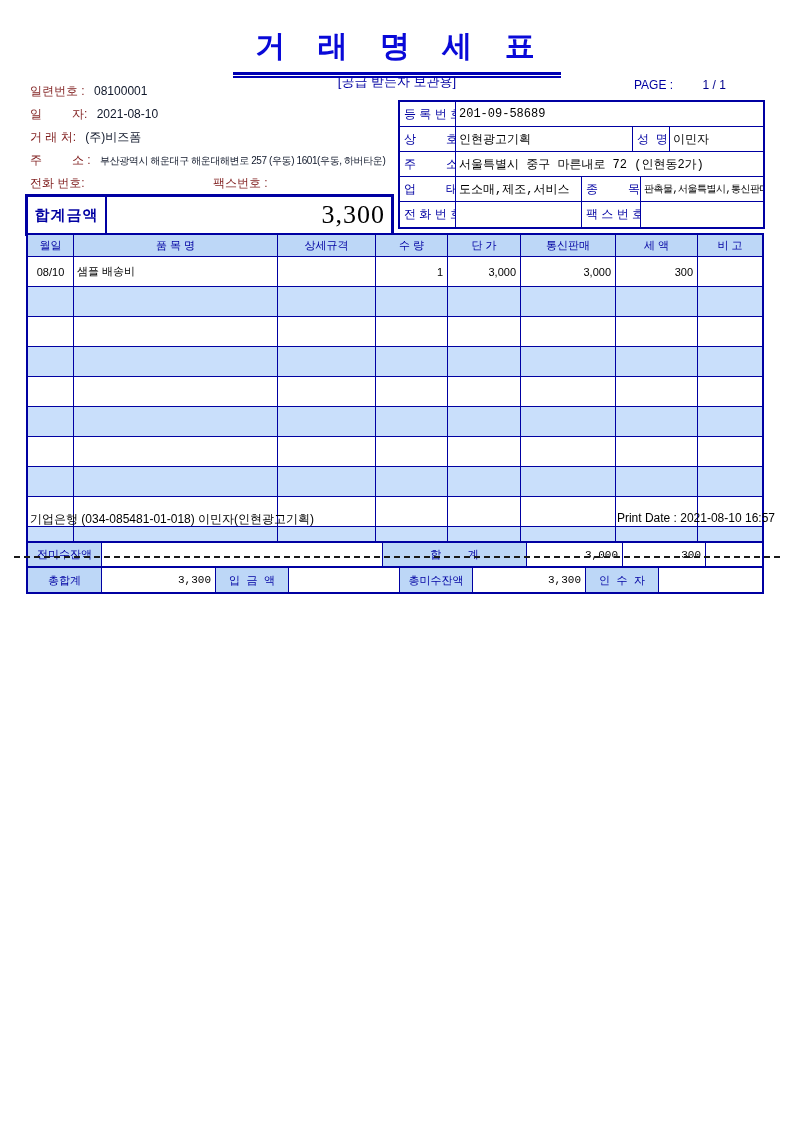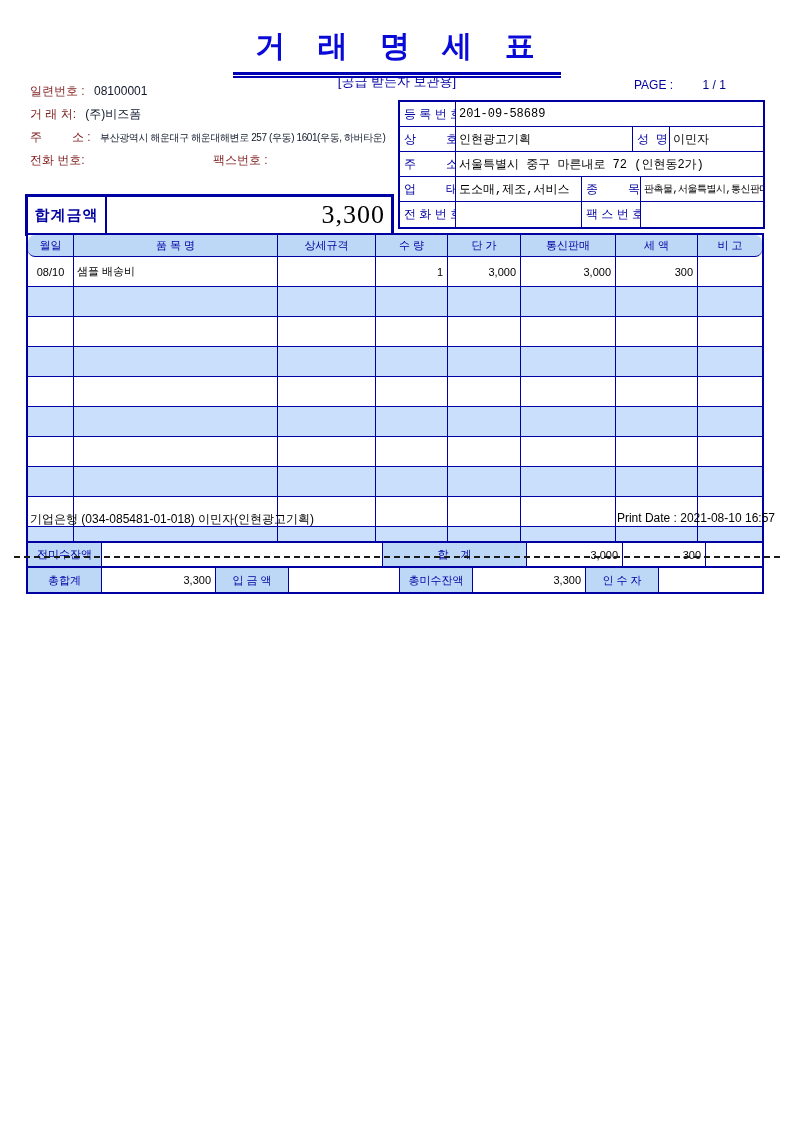--- a/index.html
+++ b/index.html
@@ -62,35 +62,35 @@
   .small { font-size:10px; letter-spacing:-0.5px; }
 
   
   .main { position:absolute; left:26px; top:233px; width:738px;
     border:2px solid #0000A2; font-size:11px; background:#fff; }
   .grow { display:grid; grid-template-columns:46px 204px 98px 72px 73px 95px 82px 1fr;
     border-bottom:1px solid #0000A2; }
   .grow > div { border-right:1px solid #0000A2; overflow:hidden; white-space:nowrap;
     display:flex; align-items:center; }
   .grow > div:last-child { border-right:none; }
-  .hrow { height:22px; background:#BDD7F7;border-radius:7px; }
+  .hrow { height:22px; background:#BDD7F7; }
   .hrow > div { justify-content:center; color:#0000A2; }
   .irow { height:30px; }
   .irow.short { height:14px; border-bottom:none; }
   .irow.fillrow { background:#C9DFFB; }
   .ctr { justify-content:center; }
   .num { justify-content:flex-end; padding-right:4px; }
   .txt { justify-content:flex-start; padding-left:3px; }
 
   
   .sumrow { display:flex; border-top:2px solid #0000A2; }
   .sum1 { height:25px; }
   .sum2 { height:26px; }
   .sumrow > div { border-right:1px solid #0000A2; display:flex; align-items:center;
-    overflow:hidden; white-space:pre; }
+    overflow:hidden; white-space:pre;font-family:Liberation Mono, monospace; }
   .sumrow > div:last-child { border-right:none; }
   .bluecell { background:#BDD7F7; color:#0000A2; justify-content:center; }
   .numcell { justify-content:flex-end; padding-right:4px; }
   .s-74 { width:74px; } .s-281 { width:281px; } .s-144 { width:144px; }
   .s-96 { width:96px; } .s-83 { width:83px; } .s-114 { width:114px; }
   .s-73 { width:73px; } .s-111 { width:111px; } .s-113 { width:113px; }
 
   
   .bank { position:absolute; left:30px; top:511px; font-size:12px; color:#000; }
   .printdate { position:absolute; right:19px; top:511px; font-size:12px; color:#000; }
@@ -108,20 +108,24 @@
   <div class="subtitle pre">[공급 받는자 보관용]</div>
   <div class="page-no">
     <span>PAGE :</span>
     <span class="val">1 / 1</span>
   </div>
 
   <div class="buyer">
     <div class="line">
       <span class="lbl">일련번호 :</span>
       <span class="val">08100001</span>
+    </div>
+    <div class="line">
+      <span class="lbl">일         자:</span>
+      <span class="val">2021-08-10</span>
     </div>
     <div class="line">
       <span class="lbl">거 래 처:</span>
       <span class="val">(주)비즈폼</span>
     </div>
     <div class="line">
       <span class="lbl">주         소 :</span>
       <span class="val addr-val">부산광역시 해운대구 해운대해변로 257 (우동) 1601(우동, 하버타운)</span>
     </div>
     <div class="line">

